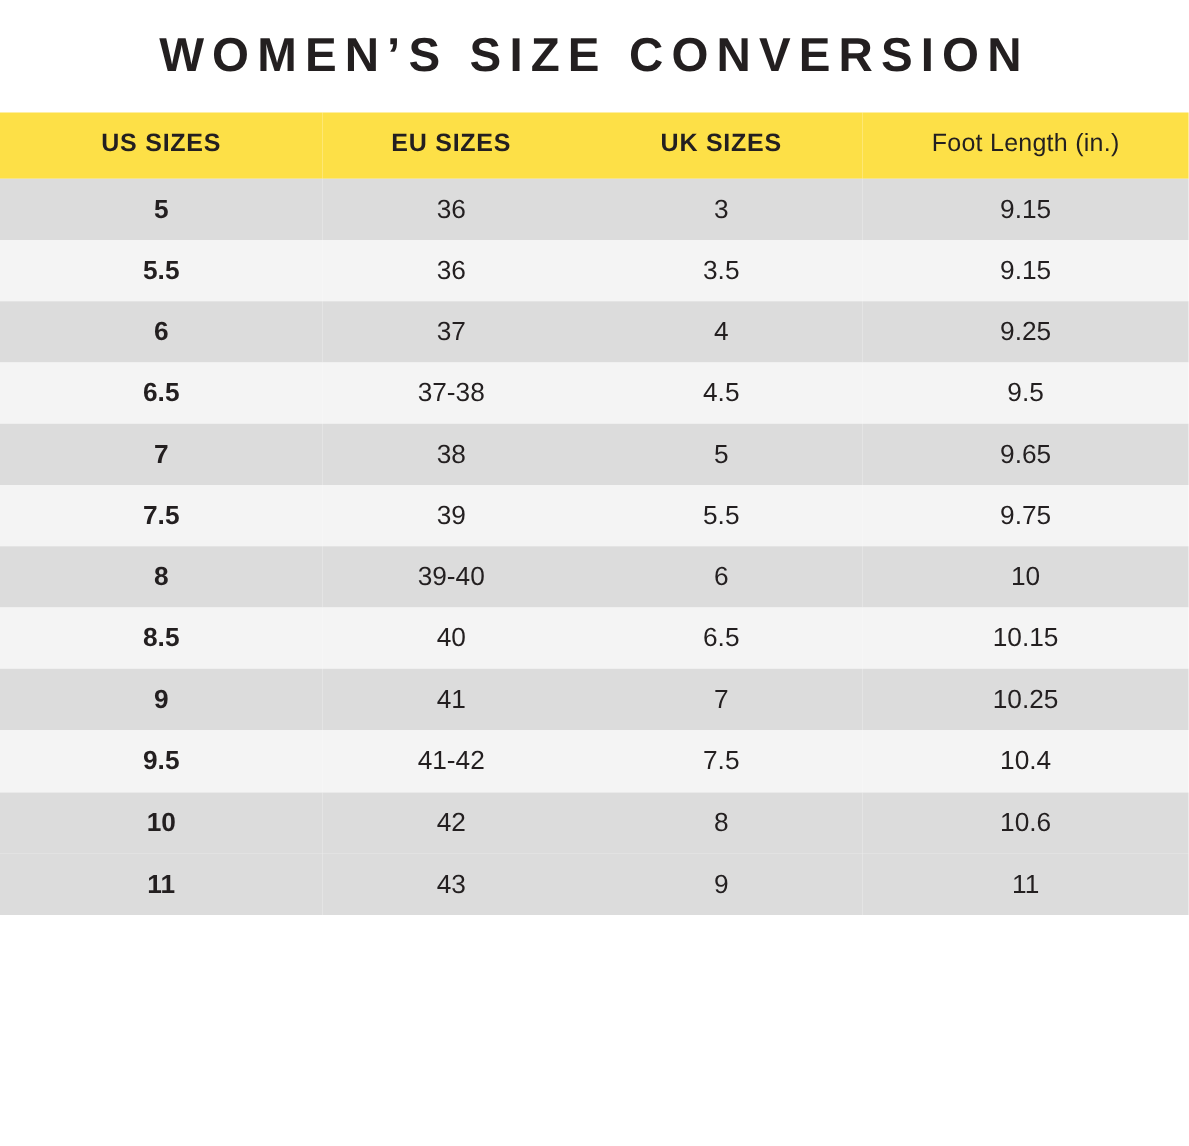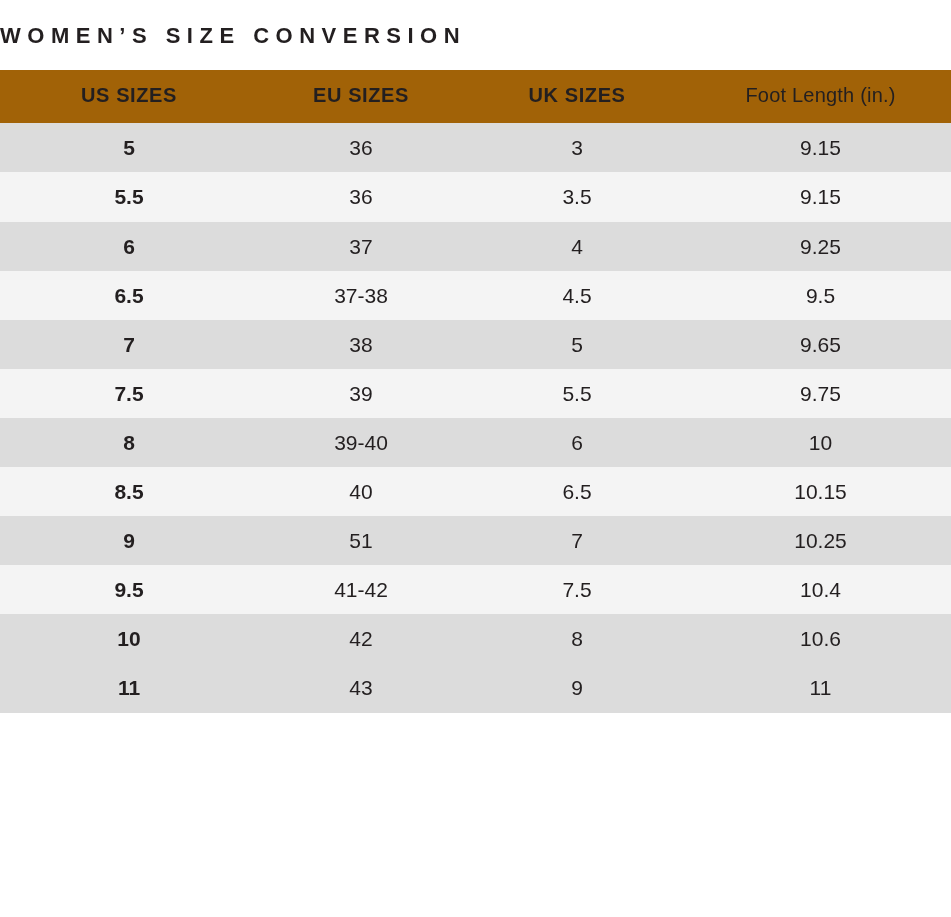--- a/index.html
+++ b/index.html
@@ -14,21 +14,22 @@
     color: #231f20;
     overflow: hidden;
   }
   .page {
     width: 951px;
     height: 917px;
     position: relative;
     background: #ffffff;
   }
   .title {
-    font-size: 22px;
+    text-align: center;
+    font-size: 38px;
     font-weight: bold;
     letter-spacing: 6.5px;
     color: #231f20;
     padding-top: 23px;
     padding-bottom: 0;
     margin: 0;
     line-height: 1.2;
   }
   table.size-table {
     width: 951px;
@@ -41,21 +42,21 @@
   table.size-table col.c3 { width: 226px; }
   table.size-table col.c4 { width: 261px; }
 
   thead th {
     font-size: 20px;
     font-weight: bold;
     letter-spacing: 0.6px;
     color: #231f20;
     padding: 14px 0 16px 0;
     text-align: center;
-    background: #a16207;
+    background: #fde047;
     border: none;
   }
   thead th.hdr-foot {
     font-weight: normal;
     letter-spacing: 0.2px;
   }
   tbody td {
     font-size: 21px;
     text-align: center;
     padding: 13px 0 13px 0;
@@ -138,21 +139,21 @@
         <td>10</td>
       </tr>
       <tr class="even">
         <td class="us">8.5</td>
         <td>40</td>
         <td>6.5</td>
         <td>10.15</td>
       </tr>
       <tr class="odd">
         <td class="us">9</td>
-        <td>51</td>
+        <td>41</td>
         <td>7</td>
         <td>10.25</td>
       </tr>
       <tr class="even">
         <td class="us">9.5</td>
         <td>41-42</td>
         <td>7.5</td>
         <td>10.4</td>
       </tr>
       <tr class="odd">

